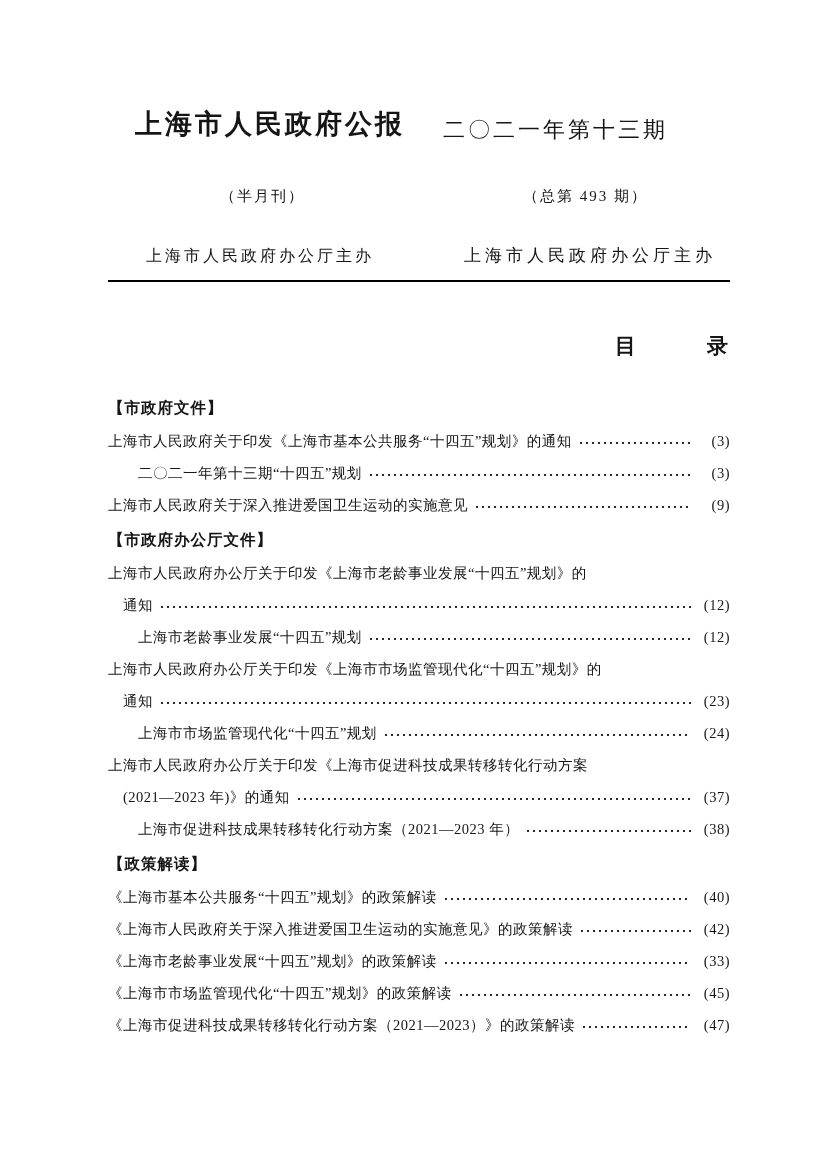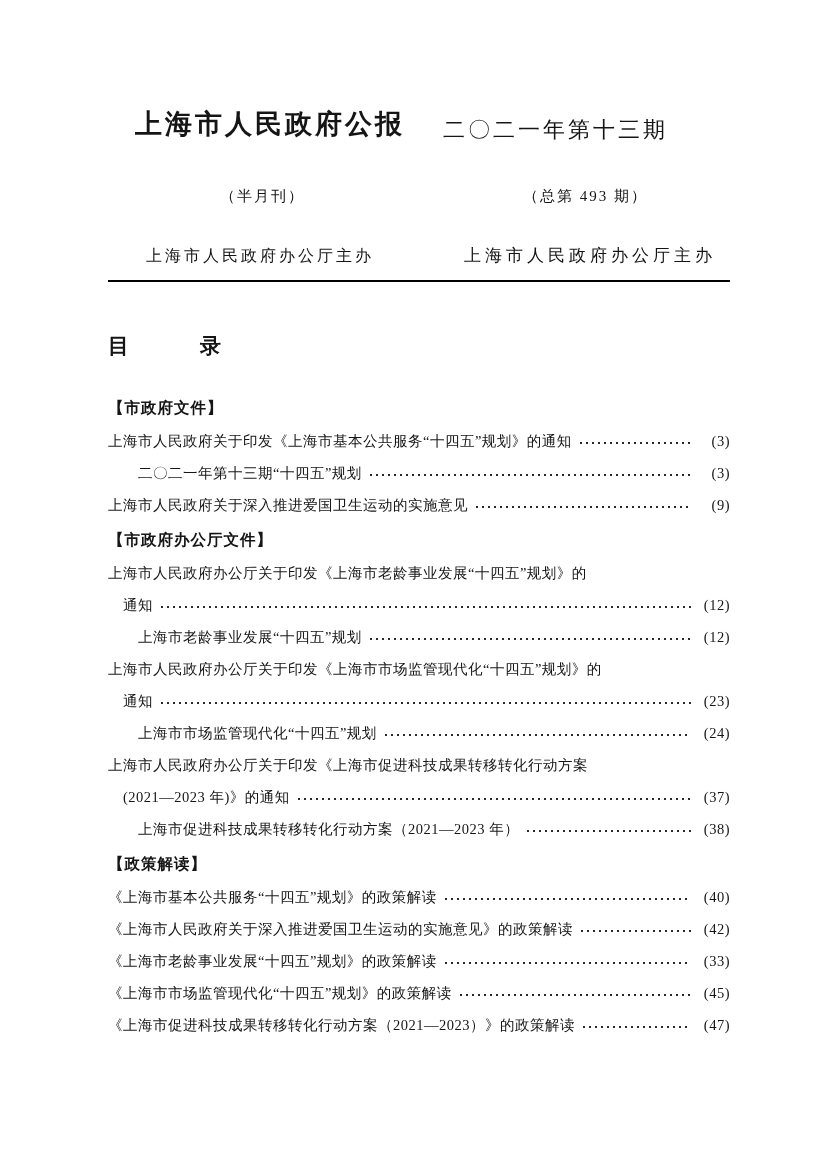--- a/index.html
+++ b/index.html
@@ -53,21 +53,21 @@
   .pubdate   { font-size: 17px; letter-spacing: 4px; }
   .rule {
     margin-top: 13px;
     border-bottom: 2px solid #000;
     height: 0;
   }
 
   
   .toc-title {
     margin-top: 50px;
-    text-align: left;
+    text-align: right;
     font-size: 21px;
     font-weight: bold;
     letter-spacing: 2px;
   }
   .toc { margin-top: 32px; }
   .toc-section { margin-top: 3px; }
   .section-heading {
     font-size: 15.5px;
     font-weight: bold;
     height: 33px;

